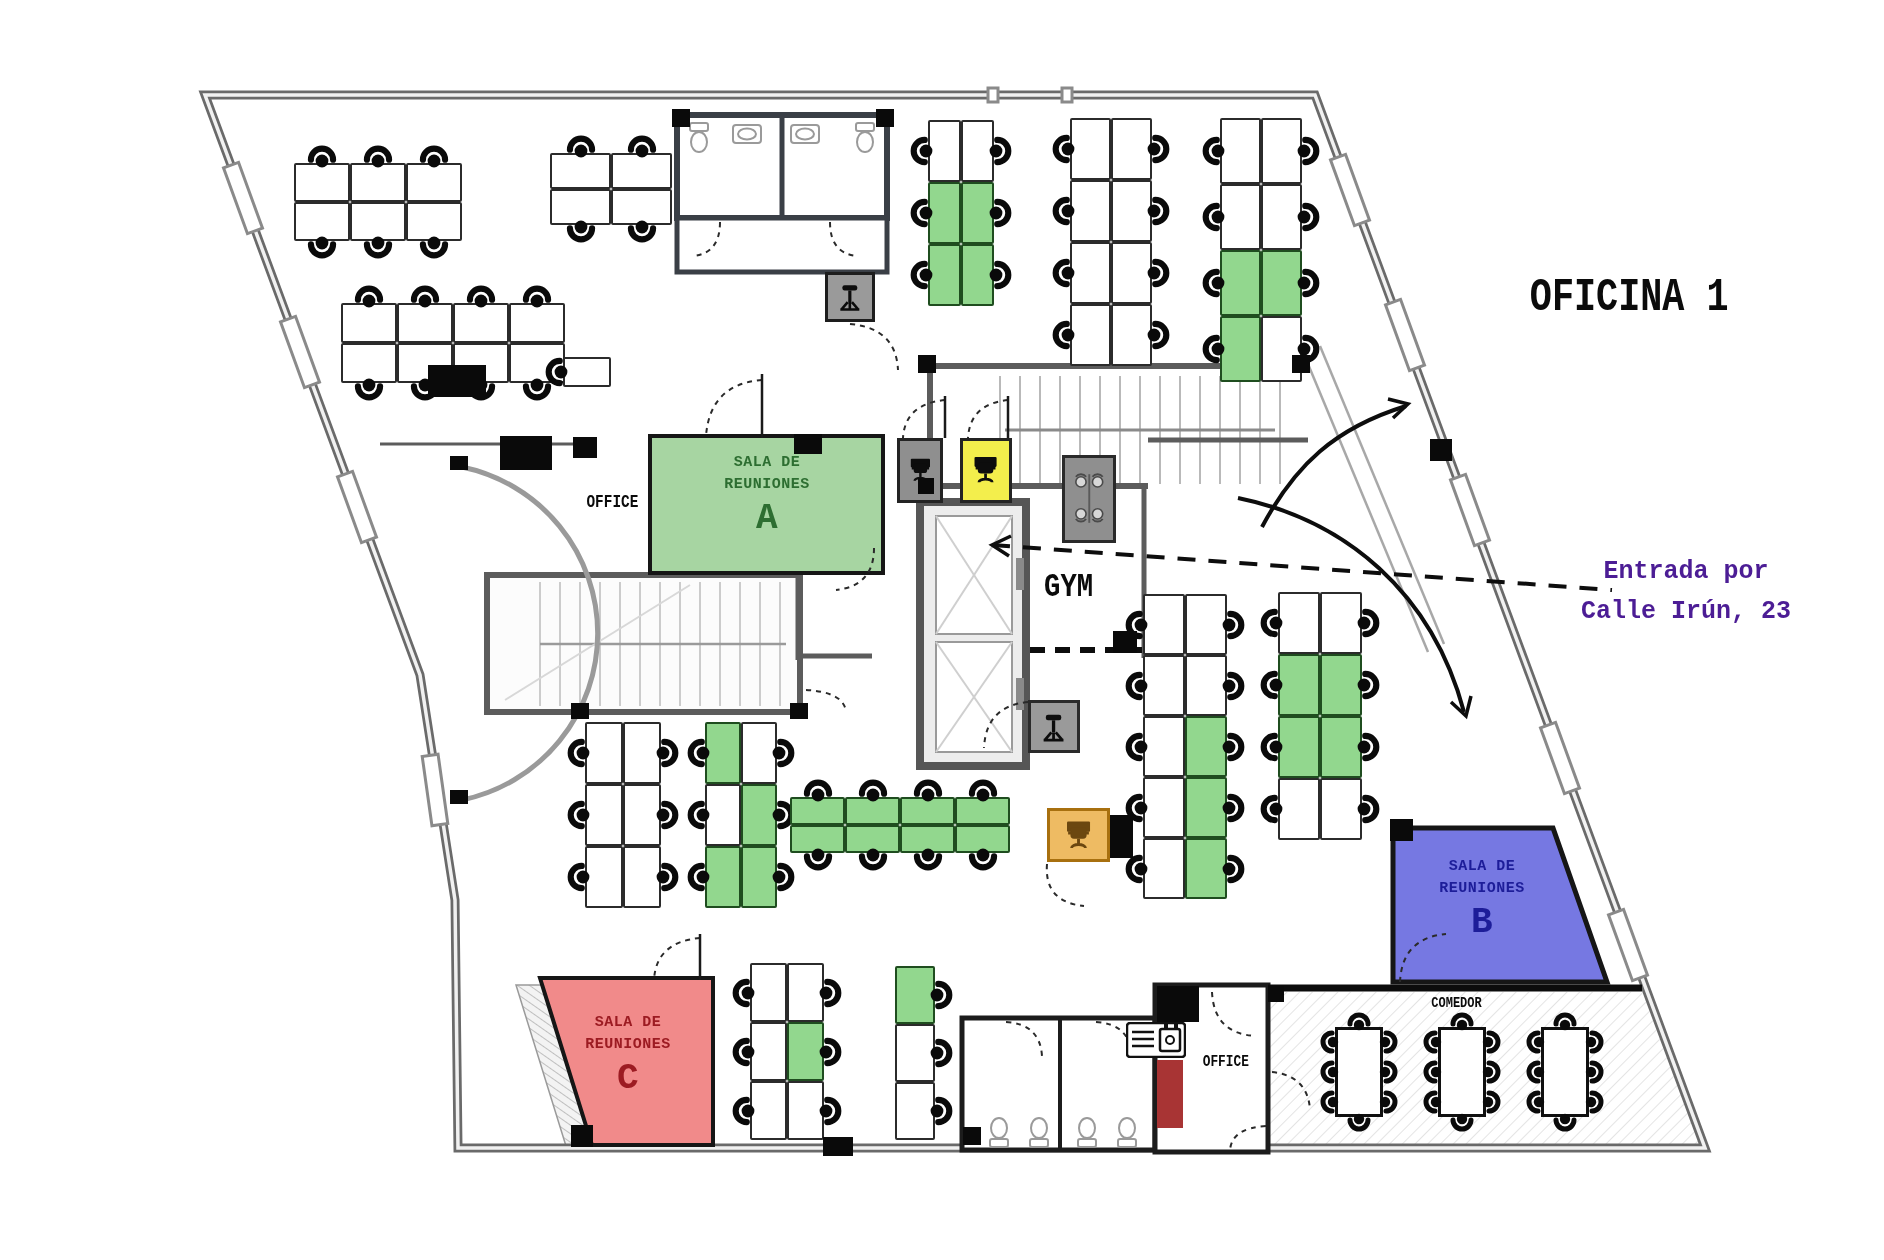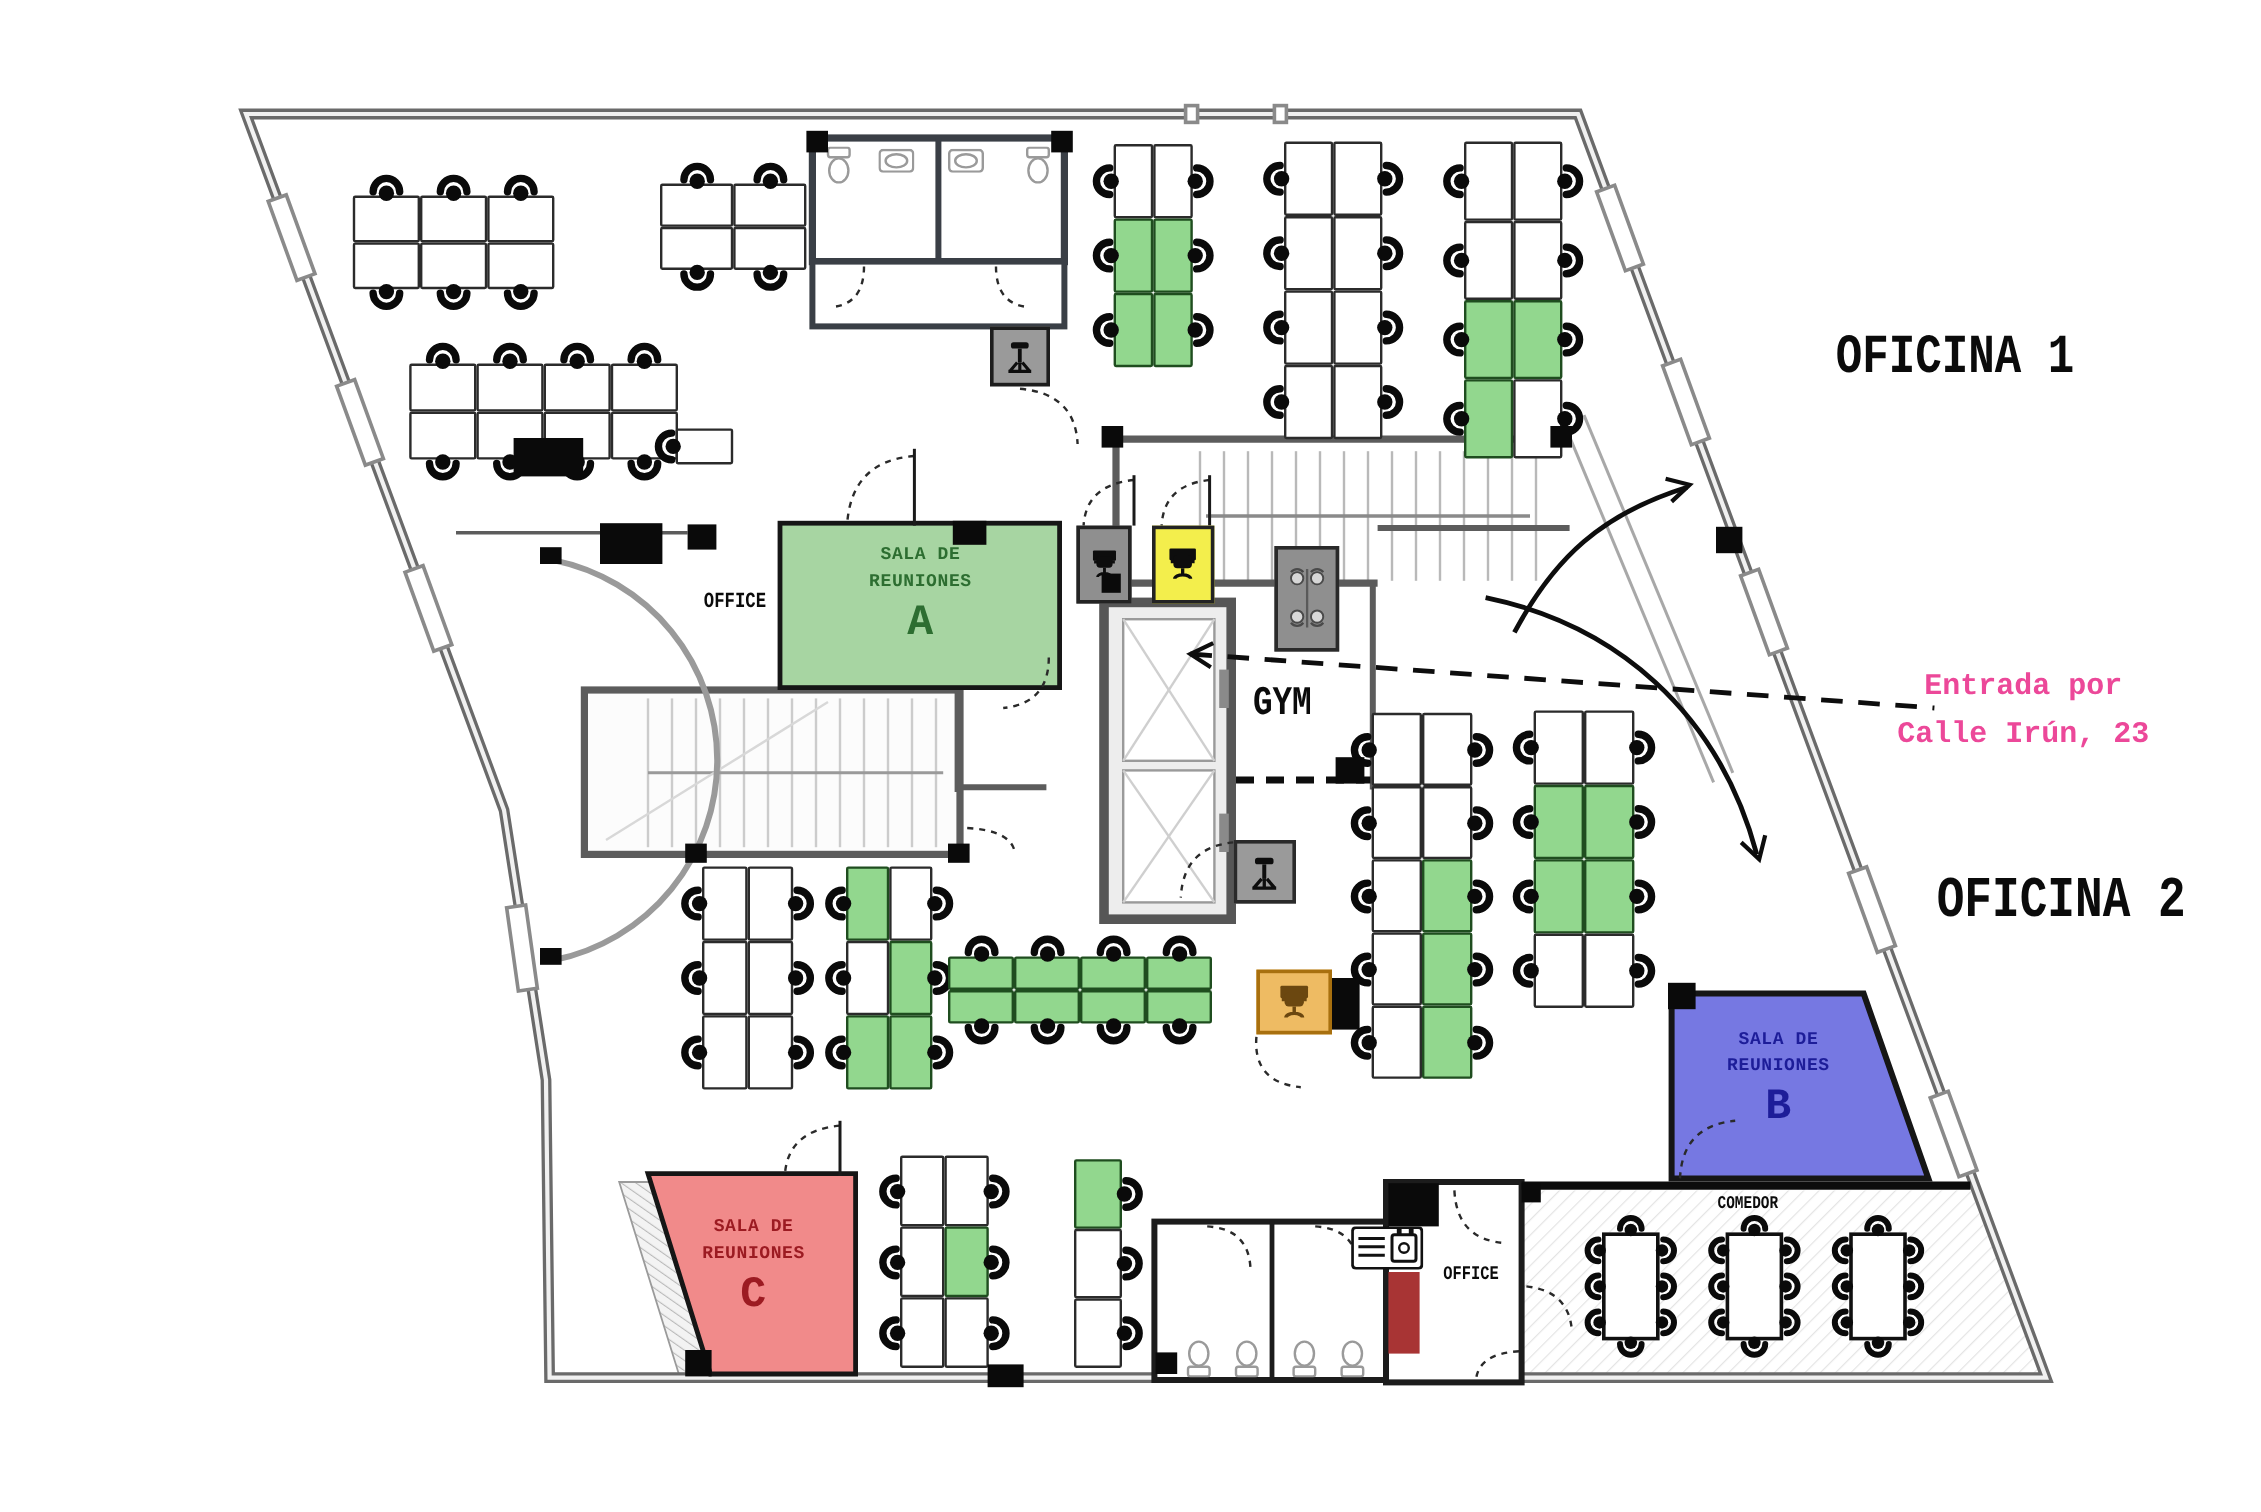--- a/index.html
+++ b/index.html
@@ -17,21 +17,21 @@
   .fixture{position:absolute}
   .fixture svg{width:100%;height:100%;display:block}
   .blackmark{position:absolute;background:#0a0a0a}
   .cabinet{position:absolute;box-sizing:border-box}
   .lbl{position:absolute;font-weight:bold;color:#0b0b0b;white-space:nowrap}
   .cond{display:inline-block;transform:scaleX(.8);transform-origin:center}
   .lbl.center{text-align:center}
   .roomlabel{position:absolute;text-align:center;font-weight:bold;line-height:1.45;letter-spacing:.5px}
   .roomlabel .rl{display:block;font-size:15px}
   .roomlabel .rletter{display:block;font-size:36px;line-height:1.1;margin-top:3px}
-  .entrada{position:absolute;text-align:center;font-weight:bold;font-size:25px;line-height:40px;color:#ec4899}
+  .entrada{position:absolute;text-align:center;font-weight:bold;font-size:25px;line-height:40px;color:#4c1d95}
 </style>
 </head>
 <body>
 
 <div class="plan">
 
   <svg class="base" width="1884" height="1260" viewBox="0 0 1884 1260">
     <defs>
       <pattern id="hatch" width="9" height="9" patternUnits="userSpaceOnUse" patternTransform="rotate(45)">
         <rect width="9" height="9" fill="#ffffff"></rect>
@@ -1089,21 +1089,20 @@
       <div class="blackmark" style="left: 1157px; top: 986px; width: 42px; height: 36px;"></div>
       <div class="blackmark" style="left: 571px; top: 1125px; width: 22px; height: 22px;"></div>
       <div class="blackmark" style="left: 1390px; top: 819px; width: 23px; height: 22px;"></div>
       <div class="blackmark" style="left: 1430px; top: 439px; width: 22px; height: 22px;"></div>
       <div class="blackmark" style="left: 963px; top: 1127px; width: 18px; height: 18px;"></div>
       <div class="blackmark" style="left: 428px; top: 365px; width: 58px; height: 32px;"></div>
       <div class="blackmark" style="left: 1268px; top: 986px; width: 16px; height: 16px;"></div>
     </div>
 
   <div class="lbl" style="left:1505px;top:272px;font-size:46px"><span class="cond">OFICINA 1</span></div>
-  <div class="lbl" style="left:1588px;top:724px;font-size:48px"><span class="cond">OFICINA 2</span></div>
 
   <div class="entrada" style="left:1570px;top:552px;width:232px">
     <span>Entrada por</span><br>
     <span>Calle Irún, 23</span>
   </div>
 
   <div class="lbl center" style="left:1028px;top:568px;width:82px;font-size:34px"><span class="cond">GYM</span></div>
   <div class="lbl center" style="left:560px;top:492px;width:104px;font-size:18px"><span class="cond">OFFICE</span></div>
   <div class="lbl center" style="left:1176px;top:1053px;width:100px;font-size:16px"><span class="cond">OFFICE</span></div>
   <div class="lbl center" style="left:1397px;top:995px;width:120px;font-size:15px"><span class="cond">COMEDOR</span></div>

